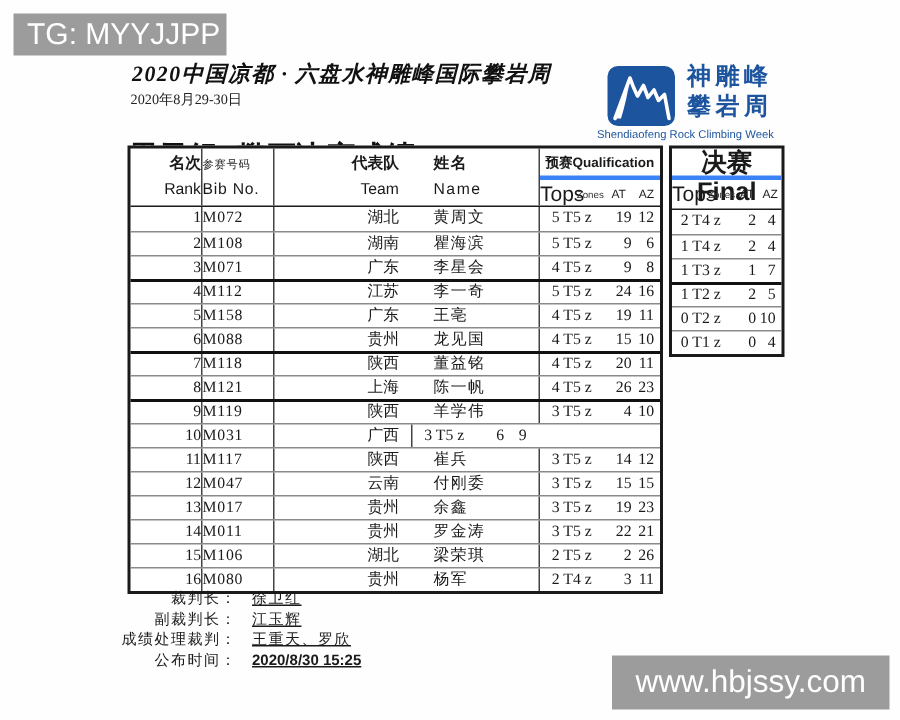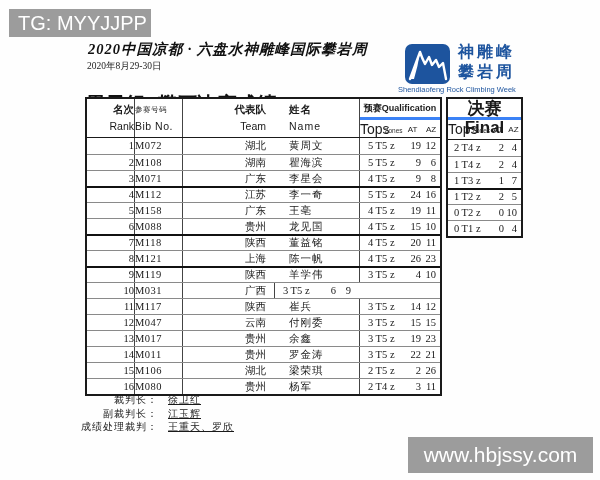--- a/index.html
+++ b/index.html
@@ -402,16 +402,20 @@
         <span class="f-value">徐卫红</span>
       </div>
       <div class="f-line">
         <span class="f-label">副裁判长：</span>
         <span class="f-value">江玉辉</span>
       </div>
       <div class="f-line">
         <span class="f-label">成绩处理裁判：</span>
         <span class="f-value">王重天、罗欣</span>
       </div>
+      <div class="f-line time">
+        <span class="f-label">公布时间：</span>
+        <span class="f-value">2020/8/30 15:25</span>
+      </div>
     </div>
 
   <div class="wm-br">www.hbjssy.com</div>
 </div>
 
 </body></html>

